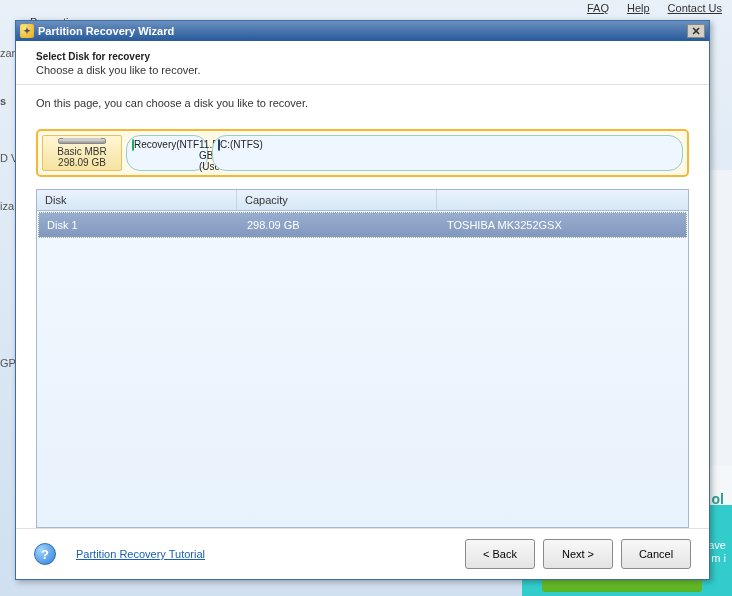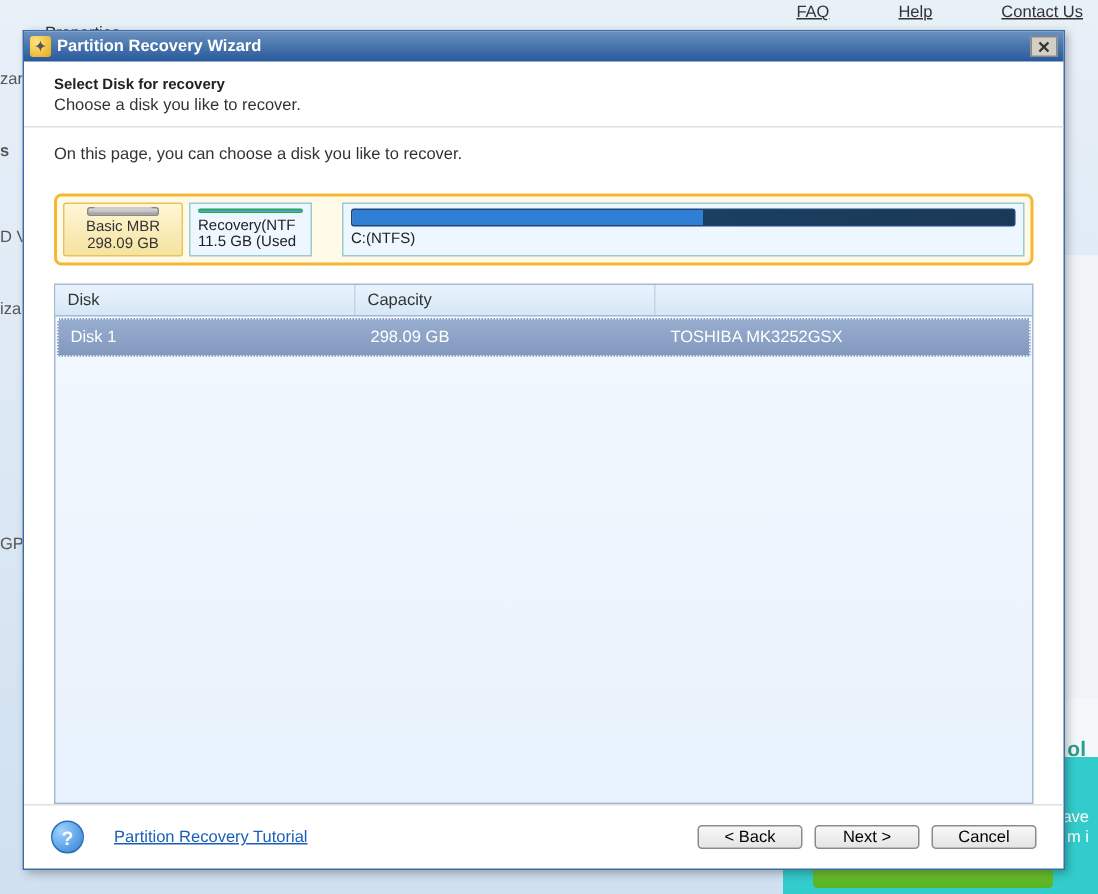--- a/index.html
+++ b/index.html
@@ -1,19 +1,19 @@
 <!DOCTYPE html>
 <html><head>
 <meta charset="utf-8">
 <style>
 * { box-sizing: border-box; margin: 0; padding: 0; font-family: Tahoma, Arial, sans-serif; font-size: 11px; }
 body { width: 732px; height: 596px; background: linear-gradient(to bottom, #e8f0f8, #d0e0f0); position: relative; overflow: hidden; }
 
 .bg-top-links { position: absolute; top: 2px; right: 10px; display: flex; gap: 18px; color: #333; text-decoration: underline; }
-.bg-top-links span { cursor: pointer; margin-left: 28px; }
+.bg-top-links span { cursor: pointer; }
 .bg-menu { position: absolute; top: 16px; left: 30px; color: #333; }
 .bg-left { position: absolute; left: 0; top: 40px; color: #555; line-height: 2.5; }
 .bg-right-box { position: absolute; right: 0; top: 170px; width: 50px; height: 380px; background: #f0f4f8; border-left: 1px solid #ccc; }
 .bg-right-green { position: absolute; right: 0; bottom: 0; width: 210px; height: 130px; background: linear-gradient(to bottom, #f5f8fa 0%, #f5f8fa 30%, #3cc 30%, #3cc 100%); }
 .bg-right-green .ool { position: absolute; top: 25px; right: 8px; color: #2a9d8f; font-size: 14px; font-weight: bold; }
 .bg-right-green .txt { position: absolute; bottom: 40px; right: 6px; color: #fff; font-size: 11px; }
 .bg-right-green .btn { position: absolute; bottom: 4px; left: 20px; width: 160px; height: 32px; background: linear-gradient(to bottom, #8fd948, #59b321); border-radius: 3px; }
 
 .modal {
   position: absolute; left: 15px; top: 20px; width: 695px; height: 560px;
@@ -47,26 +47,26 @@
   border: 1px solid #e6c45a; border-radius: 2px; display: flex; flex-direction: column; align-items: center; justify-content: center; padding: 2px;
 }
 .disk-block .disk-img {
   width: 48px; height: 22px; background: linear-gradient(to bottom, #e0e0e0, #999); border: 1px solid #888; border-radius: 2px; position: relative;
 }
 .disk-block .disk-img::after { content:''; position:absolute; left:4px; right:4px; bottom:2px; height:3px; background:#ccc; }
 .disk-block .lbl1 { font-size: 10px; color: #333; margin-top: 2px; }
 .disk-block .lbl2 { font-size: 10px; color: #333; }
 
 .part-block {
-  background: #eef6ff; border: 1px solid #9cc; border-radius: 0; display: flex; flex-direction: column; padding: 3px 5px;
+  background: #eef6ff; border: 1px solid #9cc; border-radius: 14px; display: flex; flex-direction: row; padding: 3px 5px;
 }
 .part-block .bar { height: 12px; border: 1px solid #2a5; background: linear-gradient(to bottom, #4e9de6, #2f6fb8); position: relative; margin-bottom: 3px; border-radius:2px;}
 .part-block.recovery { width: 82px; }
 .part-block.recovery .bar { background: linear-gradient(to bottom, #5aa6e8, #2f6fb8); }
-.part-block.cdrive { flex: 1; margin-left: 16px; }
+.part-block.cdrive { flex: 1; }
 .part-block.cdrive .bar { background: linear-gradient(to right, #2f7fd6 0%, #2f7fd6 53%, #1a3f5f 53%, #193a57 100%); border:1px solid #247; }
 .part-block .t1 { font-size: 10px; color: #222; }
 .part-block .t2 { font-size: 10px; color: #222; }
 
 .disk-table {
   margin-top: 12px; border: 1px solid #a6b8d4; background: linear-gradient(to bottom, #f2f8ff, #e8f2fc); flex: 1;
   display: flex; flex-direction: column; min-height: 290px;
 }
 .thead { display: flex; background: linear-gradient(to bottom, #eaf3fc, #d6e7f6); border-bottom: 1px solid #a6b8d4; }
 .thead .th { padding: 4px 8px; border-right: 1px solid #c4d4e8; color: #333; font-weight: normal; }
@@ -77,21 +77,21 @@
 .trow .td { padding: 6px 8px; }
 .td.c1 { width: 200px; }
 .td.c2 { width: 200px; }
 .td.c3 { flex: 1; }
 
 .footer { border-top: 1px solid #e0e0e0; padding: 10px 18px; display: flex; align-items: center; gap: 8px; }
 .help-icon { width: 22px; height: 22px; border-radius: 50%; background: radial-gradient(circle at 30% 30%, #9fd4ff, #2f7fd6); display: flex; align-items: center; justify-content: center; color: #fff; font-weight: bold; font-size: 13px; border: 1px solid #2a6fb8;}
 .tutorial-link { color: #1a5fb8; text-decoration: underline; cursor: pointer; margin-left: 12px; }
 .footer .spacer { flex: 1; }
 .footer button {
-  min-width: 70px; height: 16px; background: linear-gradient(to bottom, #f8f8f8, #e4e4e4);
+  min-width: 70px; height: 30px; background: linear-gradient(to bottom, #f8f8f8, #e4e4e4);
   border: 1px solid #8a8a8a; border-radius: 3px; cursor: pointer; padding: 0 10px; font-size: 11px;
 }
 </style>
 </head>
 <body>
 
 <div class="bg-top-links">
   <span>FAQ</span>
   <span>Help</span>
   <span>Contact Us</span>

